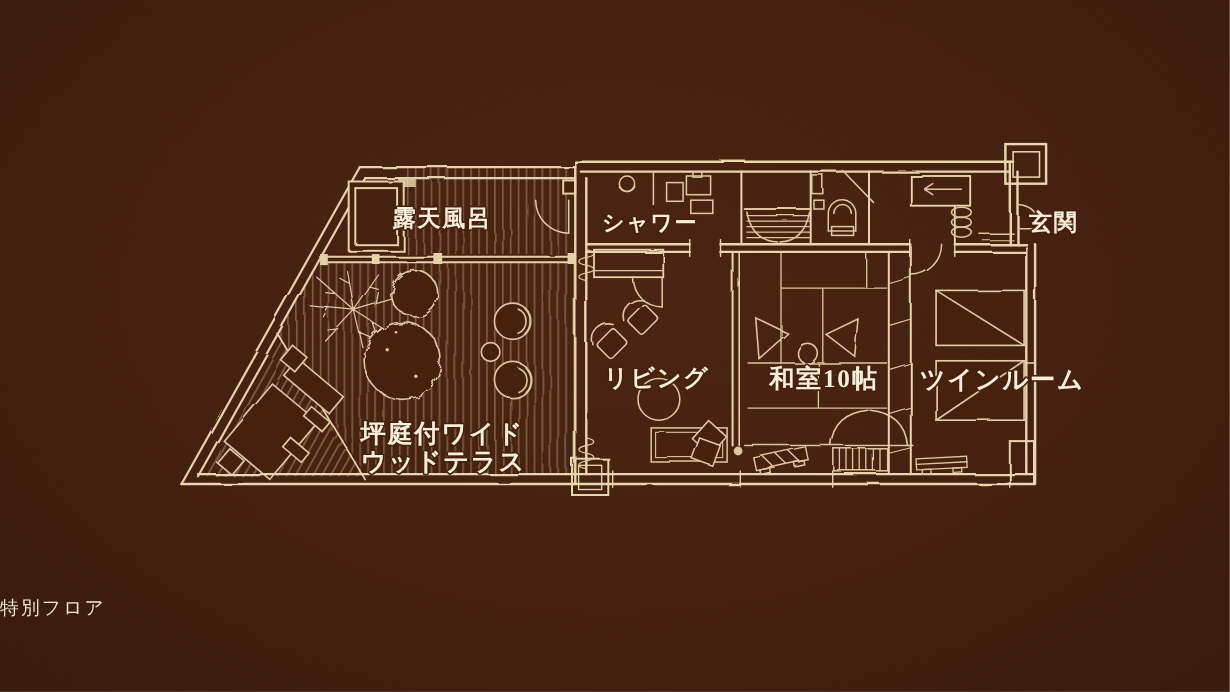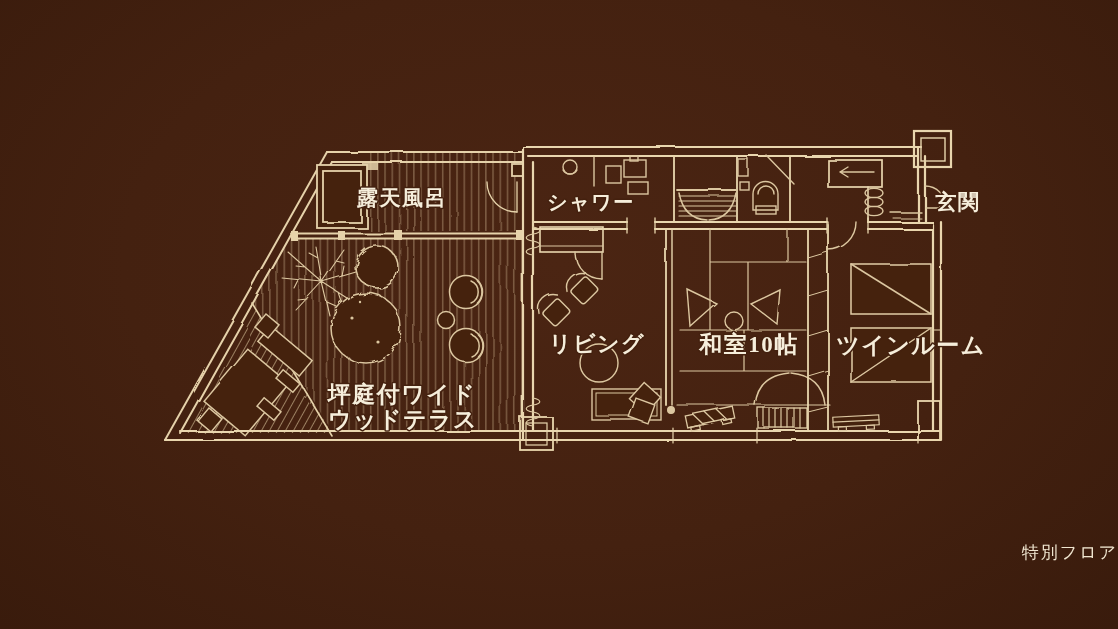--- a/index.html
+++ b/index.html
@@ -10,21 +10,21 @@
   }
   .stage{position:relative;width:1118px;height:493px;text-decoration:underline;}
   svg{position:absolute;top:0;left:0;}
   .lbl{
     font-family:"Liberation Serif","DejaVu Serif",serif;
     font-weight:700;fill:#f6eedb;letter-spacing:1.5px;
     paint-order:stroke;stroke:#44210f;stroke-width:3px;stroke-linejoin:round;
   }
   .caption{
     position:absolute;left:0;top:541px;width:1118px;
-    display:flex;justify-content:flex-end;align-items:baseline;gap:20px;
+    display:flex;justify-content:space-between;align-items:baseline;gap:20px;
     color:#f0e6d0;
   }
   .caption .prefix{font-size:17px;letter-spacing:2px;font-weight:400;}
   .caption .title{font-size:27px;letter-spacing:2px;font-weight:700;}
 </style>
 </head>
 <body>
 
 <div class="stage">
 <svg width="1118" height="629" viewBox="0 0 1118 629">

